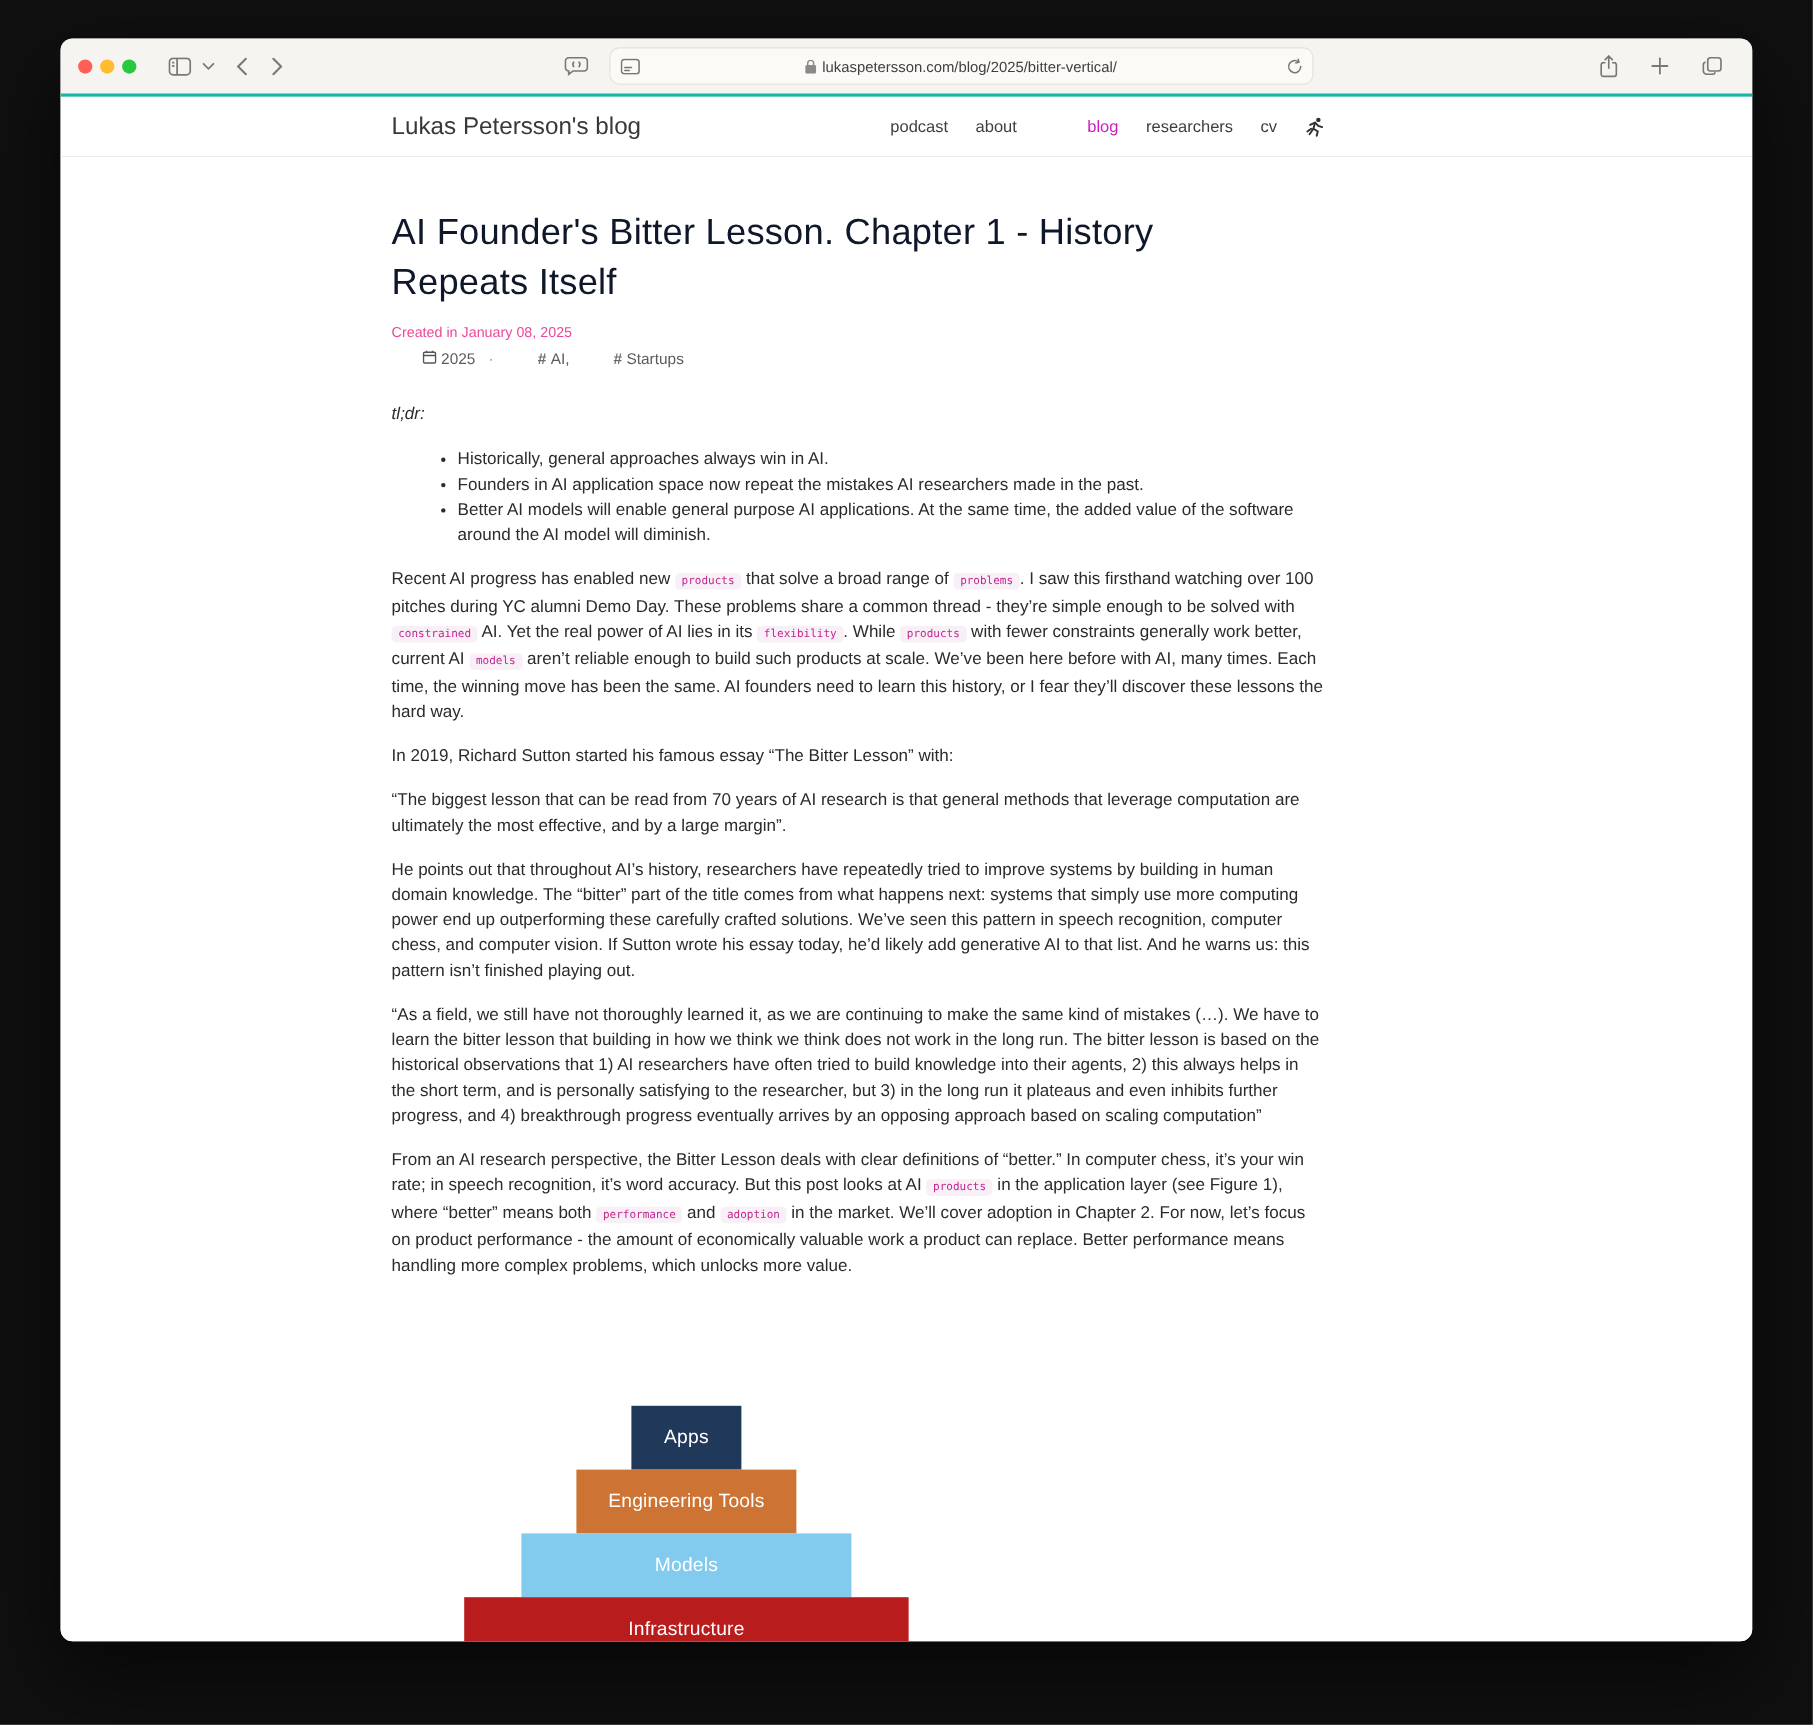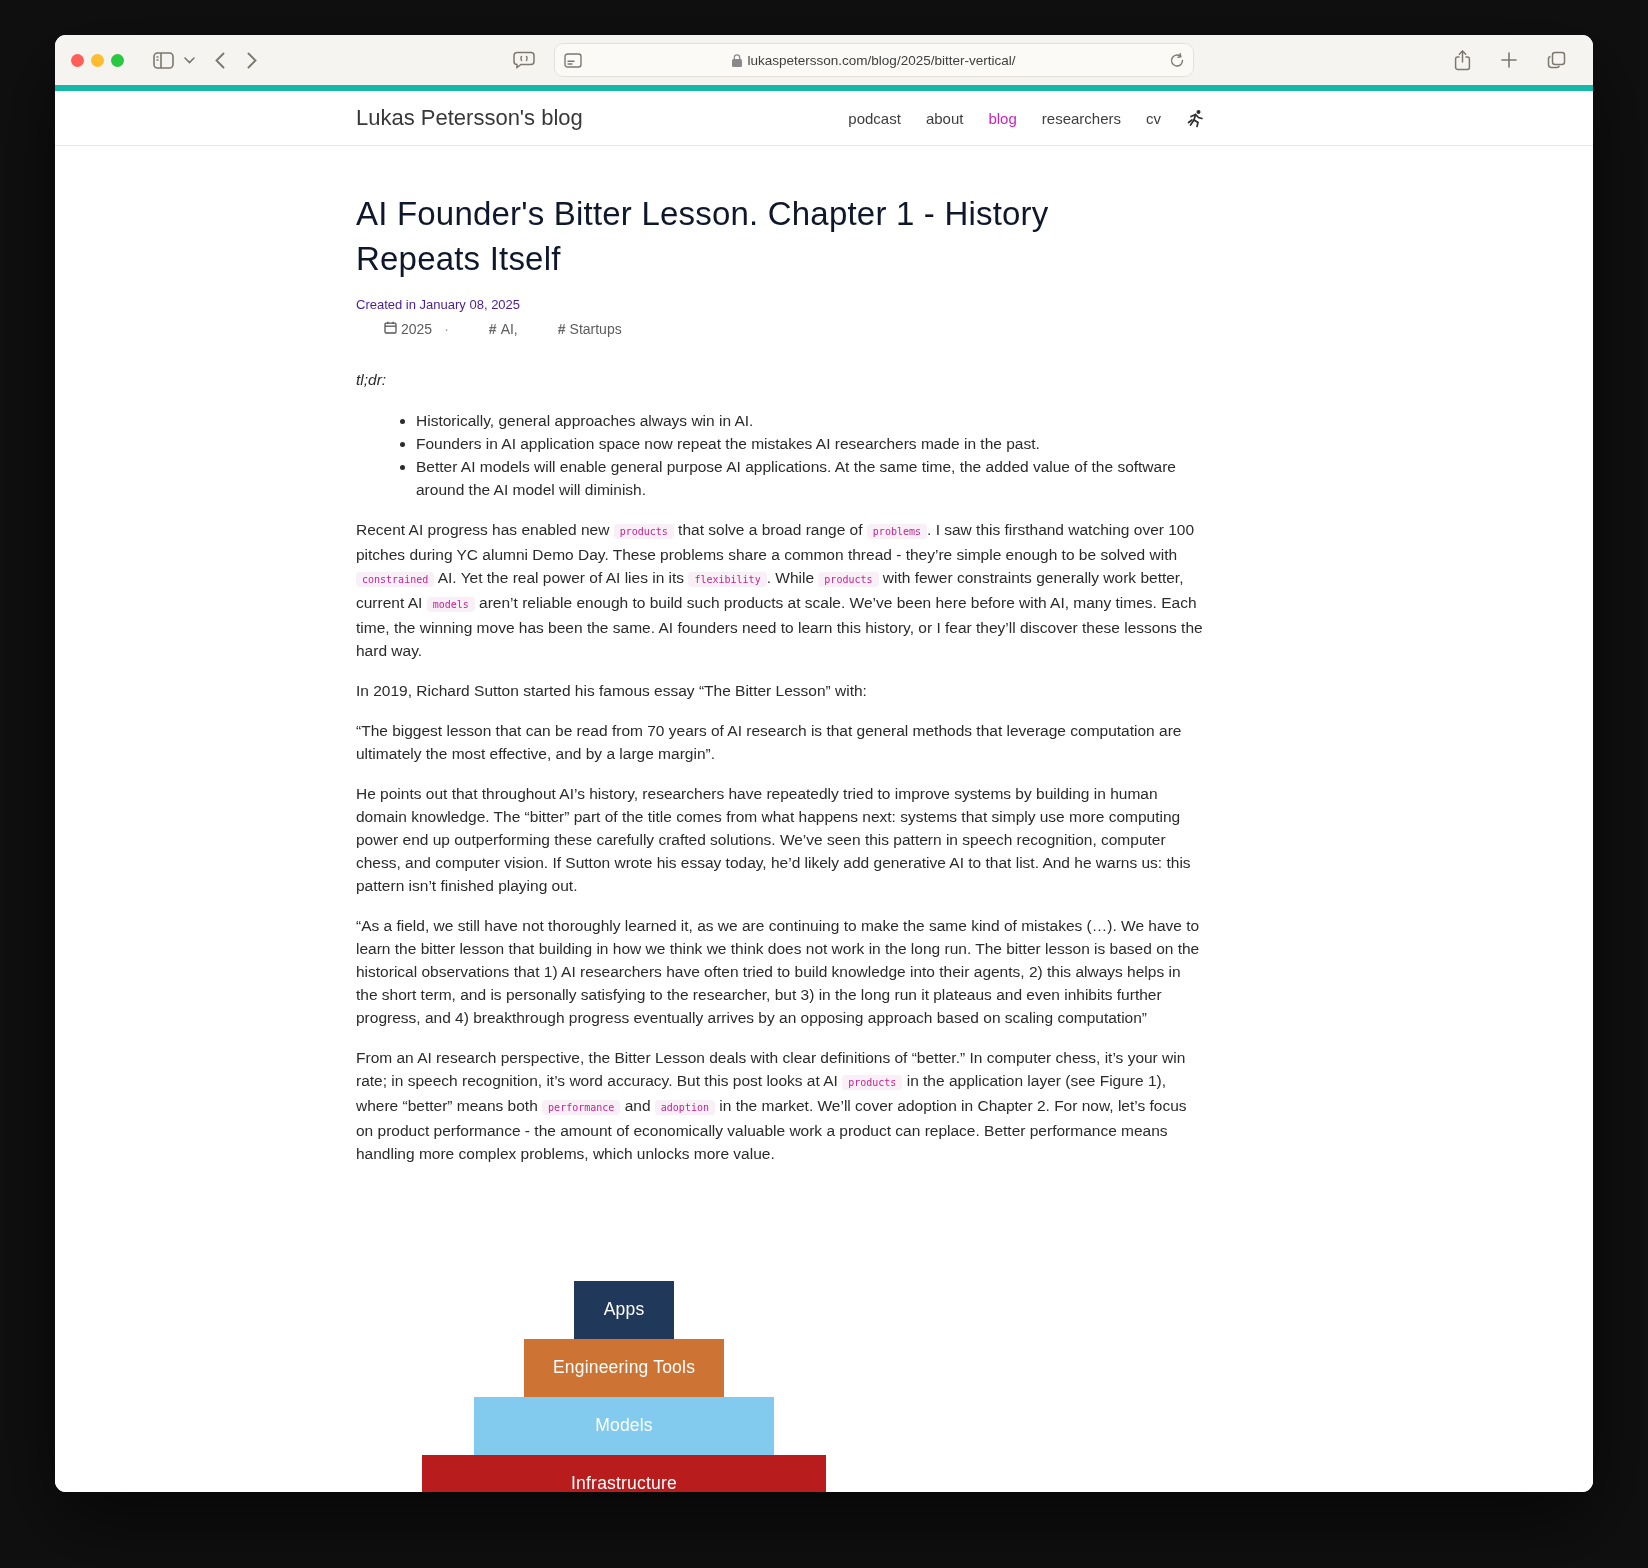--- a/index.html
+++ b/index.html
@@ -9,21 +9,21 @@
     font-family:"Liberation Sans",sans-serif;
     -webkit-font-smoothing:antialiased;
   }
   .window{
     position:absolute;left:55px;top:35px;width:1538px;height:1457px;
     background:#ffffff;border-radius:11px;overflow:hidden;
     box-shadow:0 30px 80px rgba(0,0,0,.6);
   }
   
   .toolbar{
-    height:50px;background:#f6f4f0;border-bottom:6px solid #14b8a6;
+    height:50px;background:#f6f4f0;border-bottom:3px solid #14b8a6;
     display:flex;align-items:center;padding:0 20px 0 16px;
   }
   .traffic{display:flex;gap:7px;margin-right:22px;}
   .dot{width:13px;height:13px;border-radius:50%;}
   .dot.red{background:#ff5f57;}
   .dot.yellow{background:#febc2e;}
   .dot.green{background:#28c840;}
   .tbtn{display:flex;align-items:center;justify-content:center;height:30px;border:none;background:none;padding:0 7px;color:#7c7870;}
   .tbtn svg{display:block;}
   .toolbar-center{flex:1;display:flex;align-items:center;justify-content:center;gap:12px;}
@@ -37,27 +37,27 @@
   }
   .url-left{z-index:1;}
   .url-refresh{position:absolute;right:9px;z-index:1;}
   .right-icons{display:flex;align-items:center;gap:16px;margin-left:12px;}
   
   .site-header{height:54px;background:#fff;border-bottom:1px solid #e8e8e8;}
   .header-inner{width:850px;margin:0 0 0 301px;height:100%;display:flex;align-items:center;justify-content:space-between;}
   .site-title{font-size:22px;color:#383838;}
   .nav{display:flex;align-items:center;gap:25px;font-size:15px;color:#3e3e3e;}
   .nav a{color:inherit;text-decoration:none;cursor:pointer;}
-  .nav a.active{color:#cb1fc0;}
+  .nav a.active{color:#cb1fc0;margin-left:39px;}
   .runner{display:flex;align-items:center;color:#2e2e2e;}
   
   .page{background:#fff;height:1352px;overflow:hidden;}
   .content{width:850px;margin:0 0 0 301px;color:#2b2b2b;}
   h1.title{font-size:33px;font-weight:400;color:#0f172a;line-height:1.36;margin:46px 0 0;max-width:800px;letter-spacing:.2px;}
-  .created{font-size:13px;color:#4c1d95;margin-top:15px;}
+  .created{font-size:13px;color:#ec4899;margin-top:15px;}
   .tagrow{display:flex;align-items:center;gap:12px;margin-top:9px;color:#5c5c5c;font-size:14px;}
   .tag{display:inline-flex;align-items:flex-start;gap:4px;color:#5c5c5c;text-decoration:none;cursor:pointer;padding-left:28px;}
   .hash{font-weight:700;color:#6b6b6b;}
   .dotsep{color:#9a9a9a;}
   .cal{display:flex;align-items:center;color:#555;}
   .tldr{font-style:italic;margin:34px 0 0;font-size:15.5px;}
   ul.bullets{margin:20px 0 0;padding-left:60px;}
   ul.bullets li{font-size:15.5px;line-height:23px;margin:0;}
   p.para{font-size:15.5px;line-height:23px;margin:17px 0 0;}
   code.inline{

